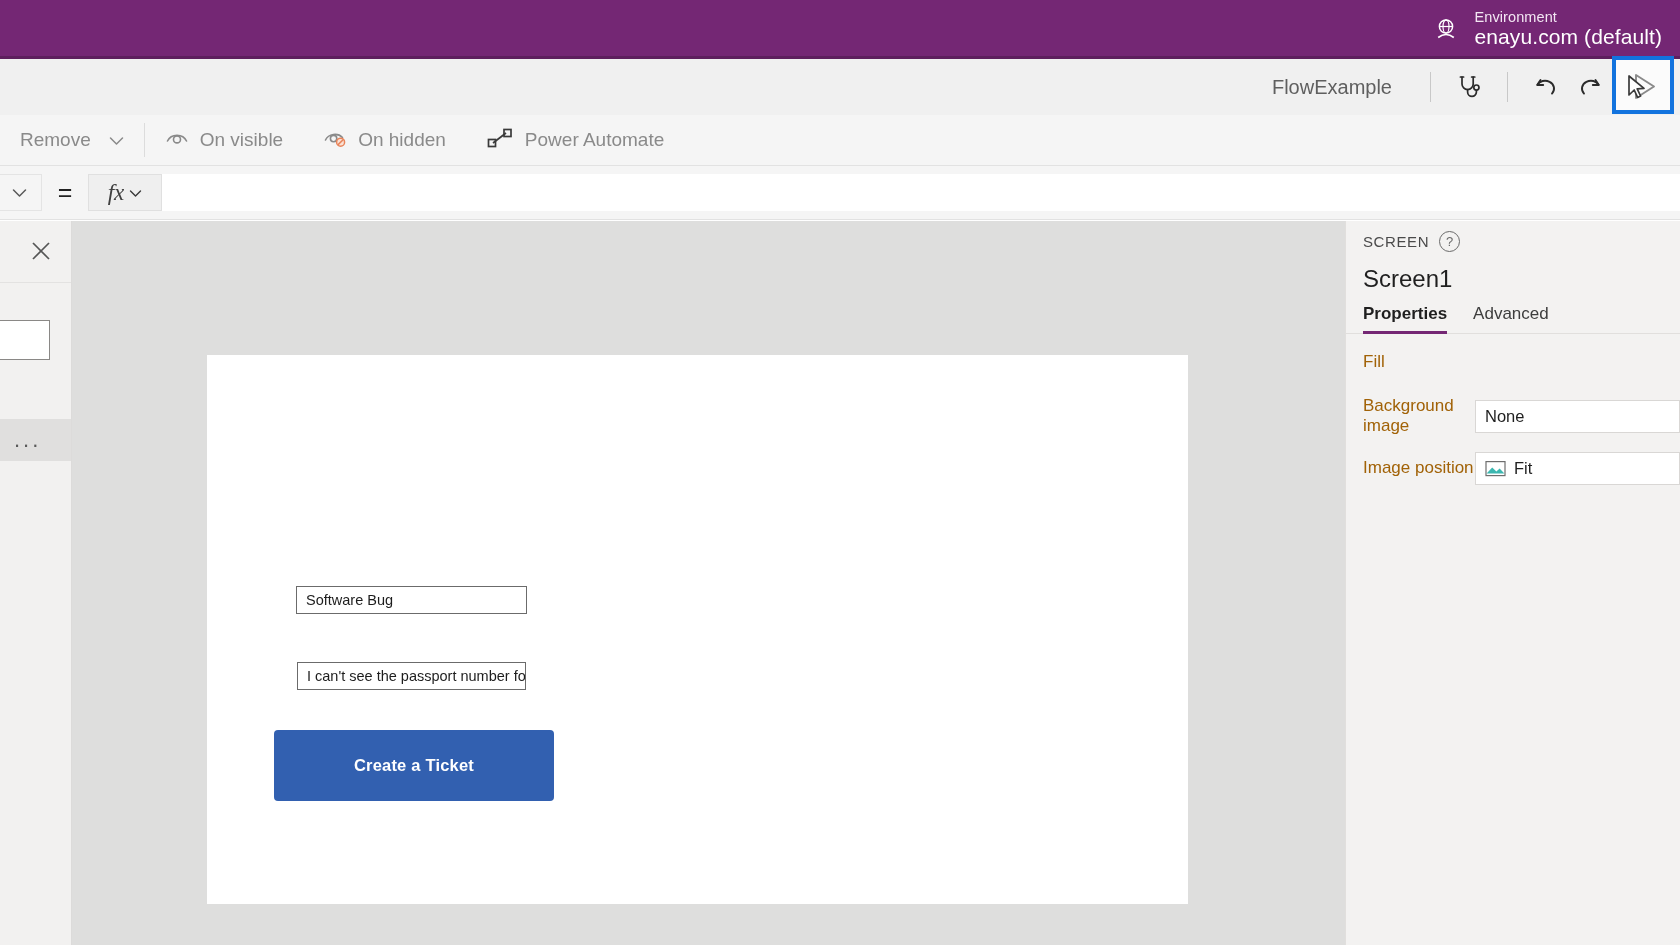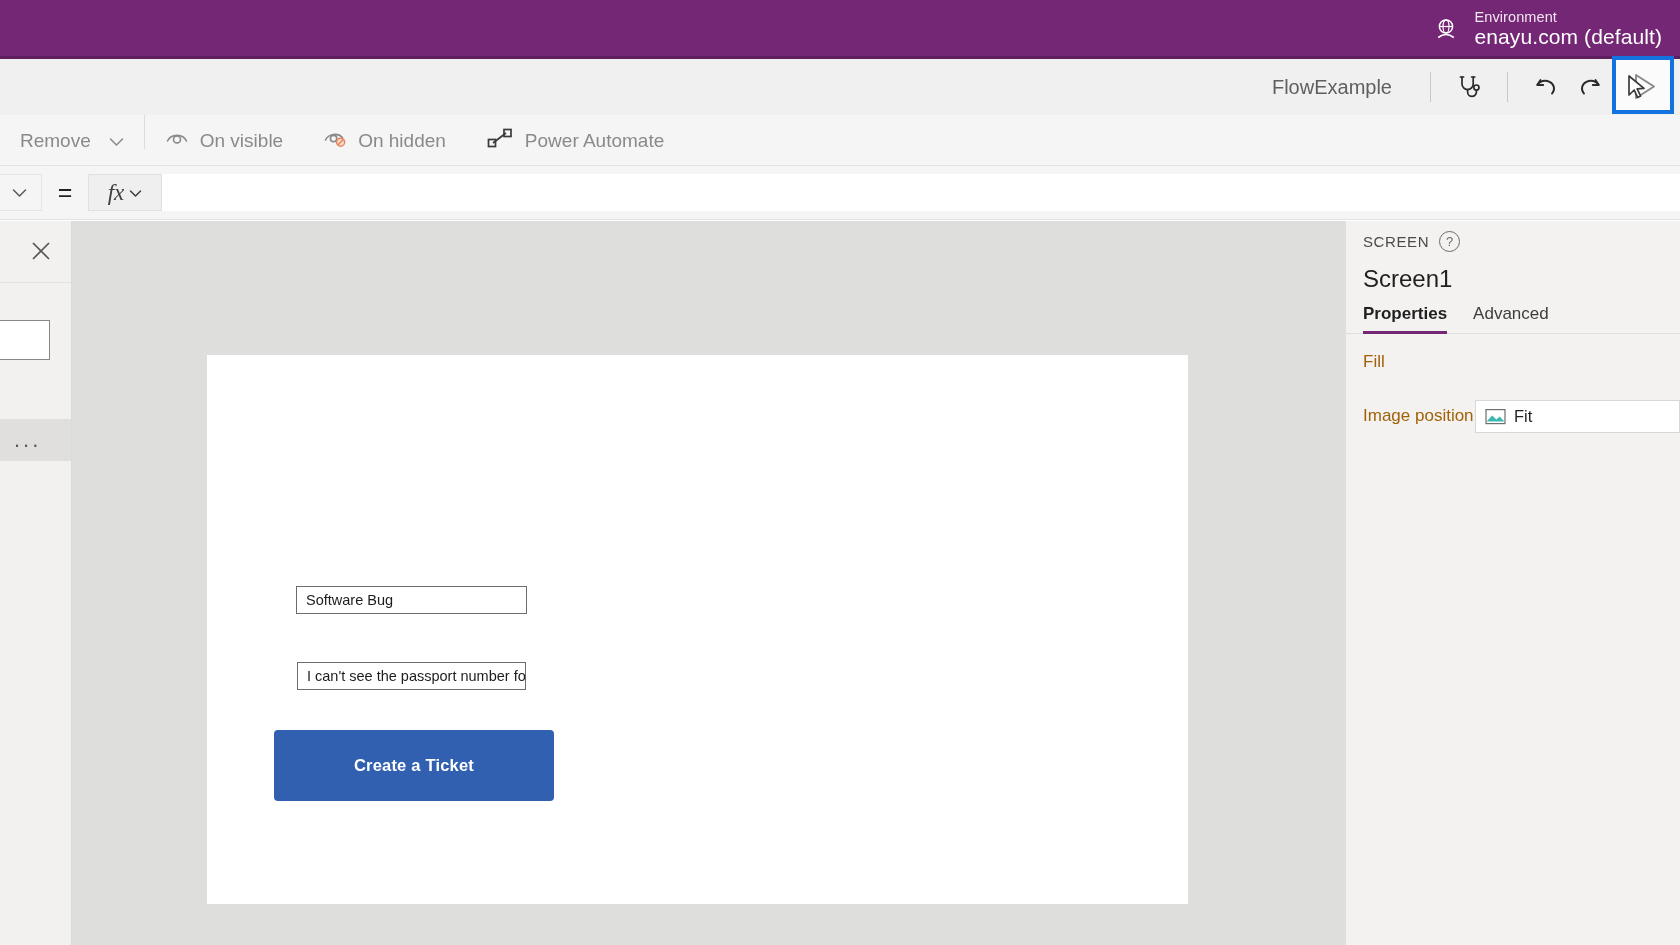--- a/index.html
+++ b/index.html
@@ -135,20 +135,21 @@
   
   .ribbon {
     position: absolute;
     left: 0; top: 115px;
     width: 1680px;
     height: 51px;
     background: #f5f5f5;
     border-bottom: 1px solid #e2e2e2;
     box-sizing: border-box;
     display: flex;
+    align-items: center;
   }
   .ribbon-item {
     display: flex;
     align-items: center;
     gap: 11px;
     height: 51px;
     padding: 0 20px;
     color: #8a8a8a;
     font-size: 19px;
     white-space: nowrap;
@@ -612,20 +613,26 @@
 
     <div class="rp-tabs">
       <div class="rp-tab active">Properties</div>
       <div class="rp-tab">Advanced</div>
     </div>
 
     <div class="rp-row rp-fill-row">
       <span class="rp-row-label">Fill</span>
     </div>
 
+    <div class="rp-row">
+      <span class="rp-row-label">Background image</span>
+      <span class="rp-field">
+        <span>None</span>
+      </span>
+    </div>
 
     <div class="rp-row">
       <span class="rp-row-label">Image position</span>
       <span class="rp-field">
         <span class="pic-icon">
           <svg width="21" height="17" viewBox="0 0 21 17">
             <rect x="1" y="1.6" width="19" height="14" fill="#ffffff" stroke="#6e6e6e" stroke-width="1.2"></rect>
             <path d="M1.6 13.6 L7.2 7.4 L11.4 11.6 L14.6 8.6 L19.4 13.6 Z" fill="#3cb7b0"></path>
           </svg>
         </span>

